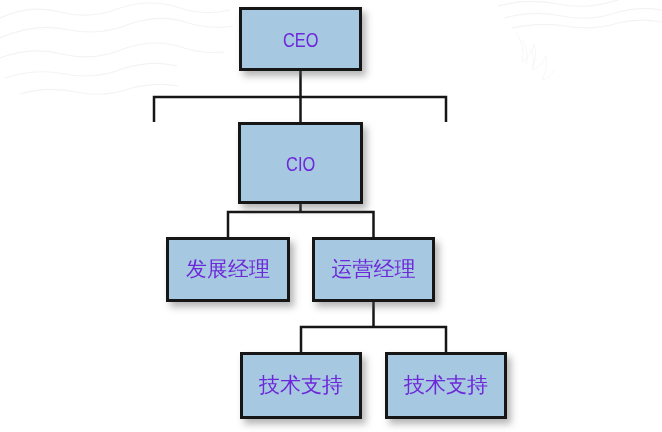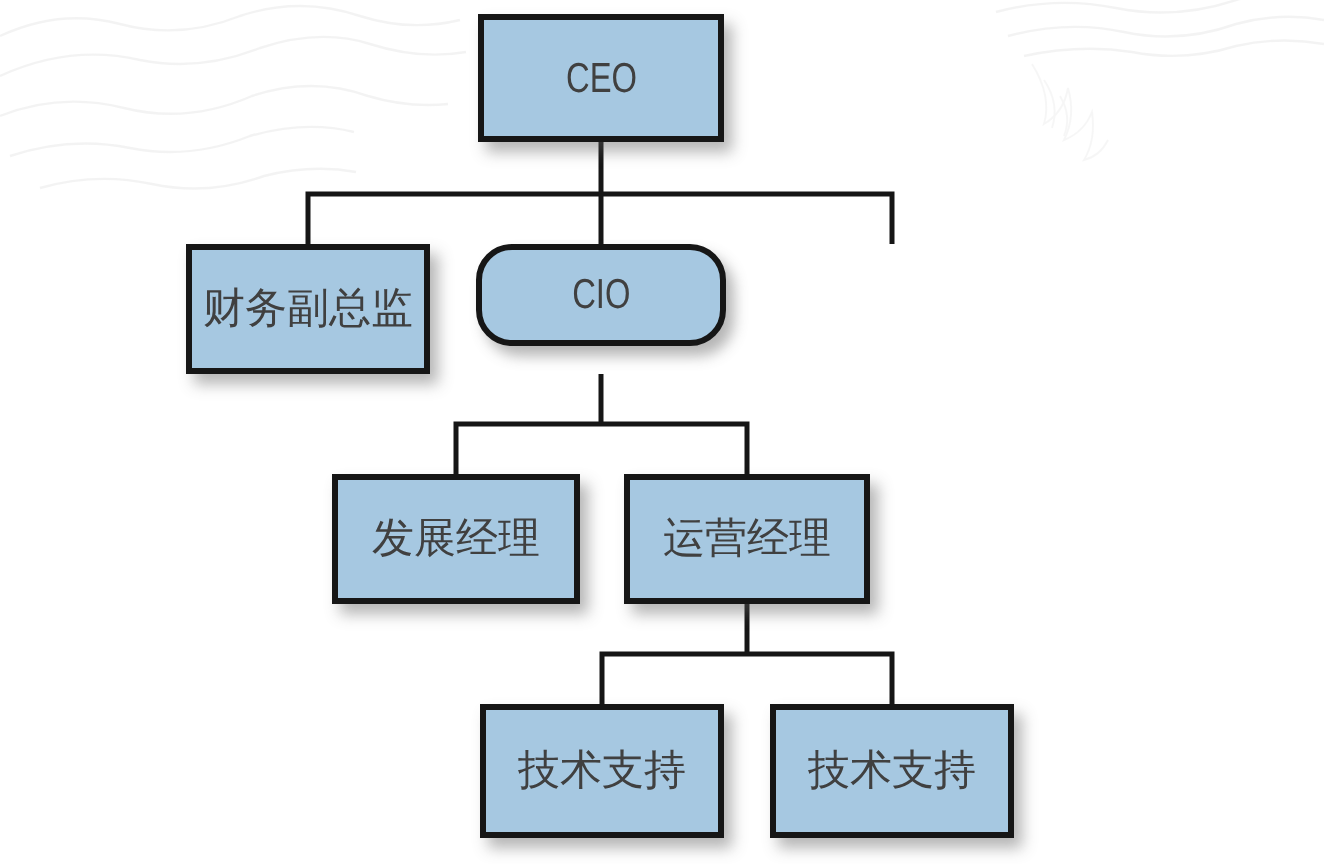--- a/index.html
+++ b/index.html
@@ -27,39 +27,39 @@
   }
   .node {
     position: absolute;
     box-sizing: border-box;
     background: var(--node-fill, #a6c8e1);
     border: 3px solid var(--node-border, #161616);
     box-shadow: 4px 5px 7px rgba(90, 90, 90, 0.45);
     display: flex;
     align-items: center;
     justify-content: center;
-    color: #404040;
+    color: #6d28d9;
   }
   .label {
     font-size: 21px;
     line-height: 1;
     font-family: "Liberation Serif", "DejaVu Serif", serif;
     white-space: nowrap;
   }
   .label.latin {
     font-family: "Liberation Sans", "DejaVu Sans", sans-serif;
     font-size: 21px;
     font-weight: 500;
     transform: scaleX(0.78);
     letter-spacing: 0px;
   }
   
   .n-ceo     { left: 239px; top:   7px; width: 123px; height: 64px; }
   .n-finance { left:  93px; top: 122px; width: 122px; height: 65px; }
-  .n-cio     { left: 238px; top: 122px; width: 125px; height: 51px; border-radius: 18px; }
+  .n-cio     { left: 238px; top: 122px; width: 125px; height: 82px; }
   .n-sales   { left: 385px; top: 122px; width: 122px; height: 65px; }
   .n-dev     { left: 166px; top: 237px; width: 124px; height: 65px; }
   .n-ops     { left: 312px; top: 237px; width: 123px; height: 65px; }
   .n-ts1     { left: 240px; top: 352px; width: 122px; height: 67px; }
   .n-ts2     { left: 385px; top: 352px; width: 122px; height: 67px; }
 </style>
 </head>
 <body>
 
 <div class="stage">
@@ -91,23 +91,20 @@
     <polyline points="228,237 228,212 373.5,212 373.5,237"></polyline>
 
     <polyline points="373.5,302 373.5,328"></polyline>
     <polyline points="301,352 301,327 446,327 446,352"></polyline>
   </svg>
 
   <div class="node n-ceo">
     <span class="label latin">CEO</span>
   </div>
 
-  <div class="node n-finance">
-    <span class="label">财务副总监</span>
-  </div>
 
   <div class="node n-cio">
     <span class="label latin">CIO</span>
   </div>
 
 
   <div class="node n-ops">
     <span class="label">运营经理</span>
   </div>
 

